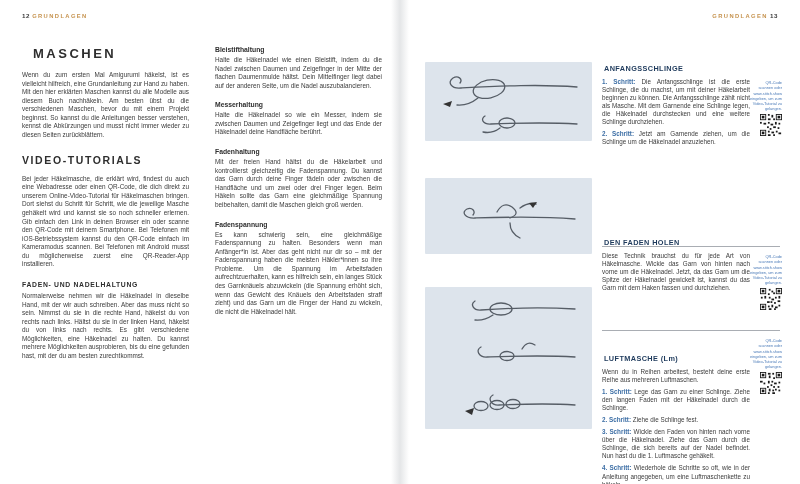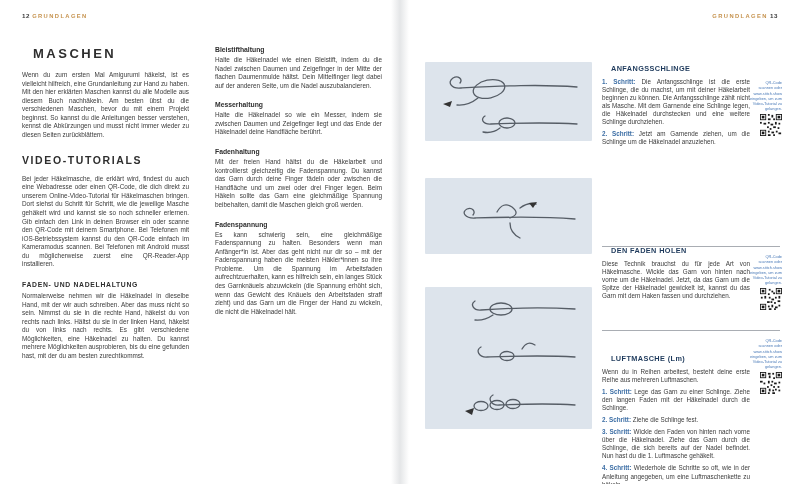--- a/index.html
+++ b/index.html
@@ -30,22 +30,22 @@
 
   
   .illo-box { position:absolute; left:25px; width:167px; background:#dde4ec; border-radius:1px; }
   .box1 { top:62px;  height:79px; }
   .box2 { top:178px; height:76px; }
   .box3 { top:287px; height:142px; }
   .illo-box svg { display:block; width:100%; height:100%; }
   .art { stroke:#565d66; stroke-width:1.3; fill:none; stroke-linecap:round; }
 
   .textcol-section { position:absolute; left:202px; width:148px; }
-  .sec1 { top:64px; } .sec2 { top:246px; } .sec3 { top:354px; }
-  h5.navyhead { font-size:7.3px; font-weight:bold; letter-spacing:0.4px; color:#1e3a5c; margin:0 9px 5px; }
+  .sec1 { top:64px; } .sec2 { top:238px; } .sec3 { top:354px; }
+  h5.navyhead { font-size:7.3px; font-weight:bold; letter-spacing:0.4px; color:#1e3a5c; margin:0 2px 5px; }
   p.step { font-size:6.3px; line-height:1.28; text-align:justify; margin-bottom:4px; }
   .step-label { color:#3c6ea5; font-weight:bold; }
 
   .divider { position:absolute; left:202px; width:178px; height:0; border-top:1px solid #a9adb3; }
   .div1 { top:246px; } .div2 { top:330px; }
 
   .qrblock { position:absolute; left:350px; width:32px; display:flex; flex-direction:column; align-items:flex-end; gap:2px; }
   .qr1 { top:80px; } .qr2 { top:254px; } .qr3 { top:338px; }
   .qrcaption { font-size:3.9px; line-height:1.35; color:#4a7ab8; text-align:right; }
   svg.qr { width:22px; height:22px; }

